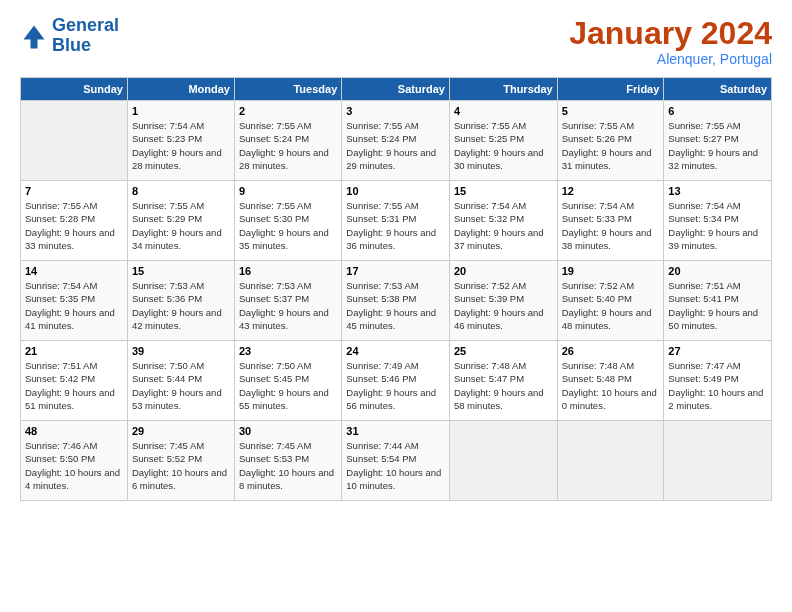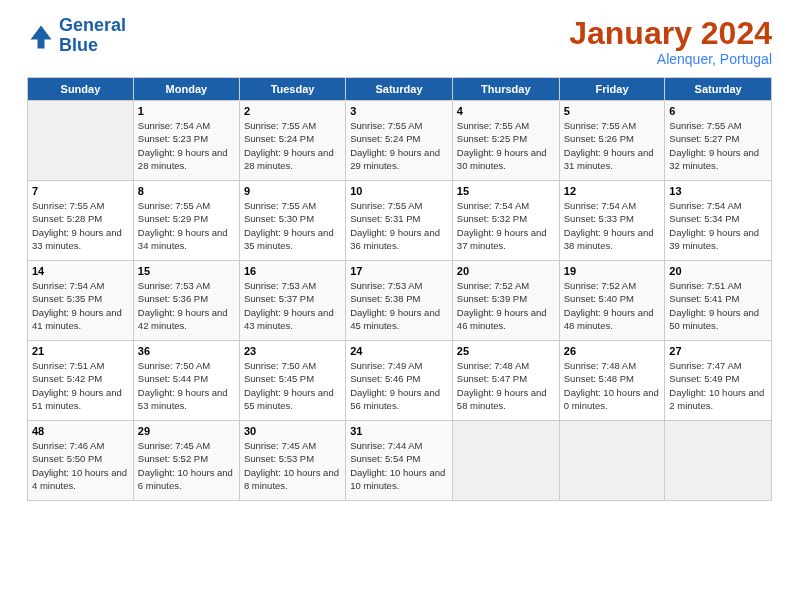--- a/index.html
+++ b/index.html
@@ -5,21 +5,21 @@
     * { margin: 0; padding: 0; box-sizing: border-box; }
     body {
       font-family: Arial, sans-serif;
       background: #fff;
       width: 792px;
       height: 612px;
       overflow: hidden;
     }
     .container {
       width: 792px;
-      padding: 16px 20px 10px 27px;
+      padding: 16px 20px 10px 20px;
     }
     .header {
       display: flex;
       justify-content: space-between;
       align-items: flex-start;
       margin-bottom: 10px;
     }
     .logo {
       display: flex;
       align-items: center;
@@ -55,21 +55,21 @@
       width: 100%;
       border-collapse: collapse;
       font-size: 10px;
     }
     thead tr {
       background-color: #1a5fa8;
       color: #fff;
     }
     thead th {
       padding: 5px 4px;
-      text-align: center;
+      text-align: right;
       font-size: 11px;
       font-weight: bold;
       border: 1px solid #ccc;
     }
     tbody tr {
       vertical-align: top;
     }
     tbody td {
       padding: 4px 4px;
       border: 1px solid #ccc;
@@ -217,21 +217,21 @@
             <span class="day-number">20</span>
             <div class="day-info">Sunrise: 7:51 AM<br>Sunset: 5:41 PM<br>Daylight: 9 hours and 50 minutes.</div>
           </td>
         </tr>
         <tr>
           <td>
             <span class="day-number">21</span>
             <div class="day-info">Sunrise: 7:51 AM<br>Sunset: 5:42 PM<br>Daylight: 9 hours and 51 minutes.</div>
           </td>
           <td>
-            <span class="day-number">36</span>
+            <span class="day-number">39</span>
             <div class="day-info">Sunrise: 7:50 AM<br>Sunset: 5:44 PM<br>Daylight: 9 hours and 53 minutes.</div>
           </td>
           <td>
             <span class="day-number">23</span>
             <div class="day-info">Sunrise: 7:50 AM<br>Sunset: 5:45 PM<br>Daylight: 9 hours and 55 minutes.</div>
           </td>
           <td>
             <span class="day-number">24</span>
             <div class="day-info">Sunrise: 7:49 AM<br>Sunset: 5:46 PM<br>Daylight: 9 hours and 56 minutes.</div>
           </td>

